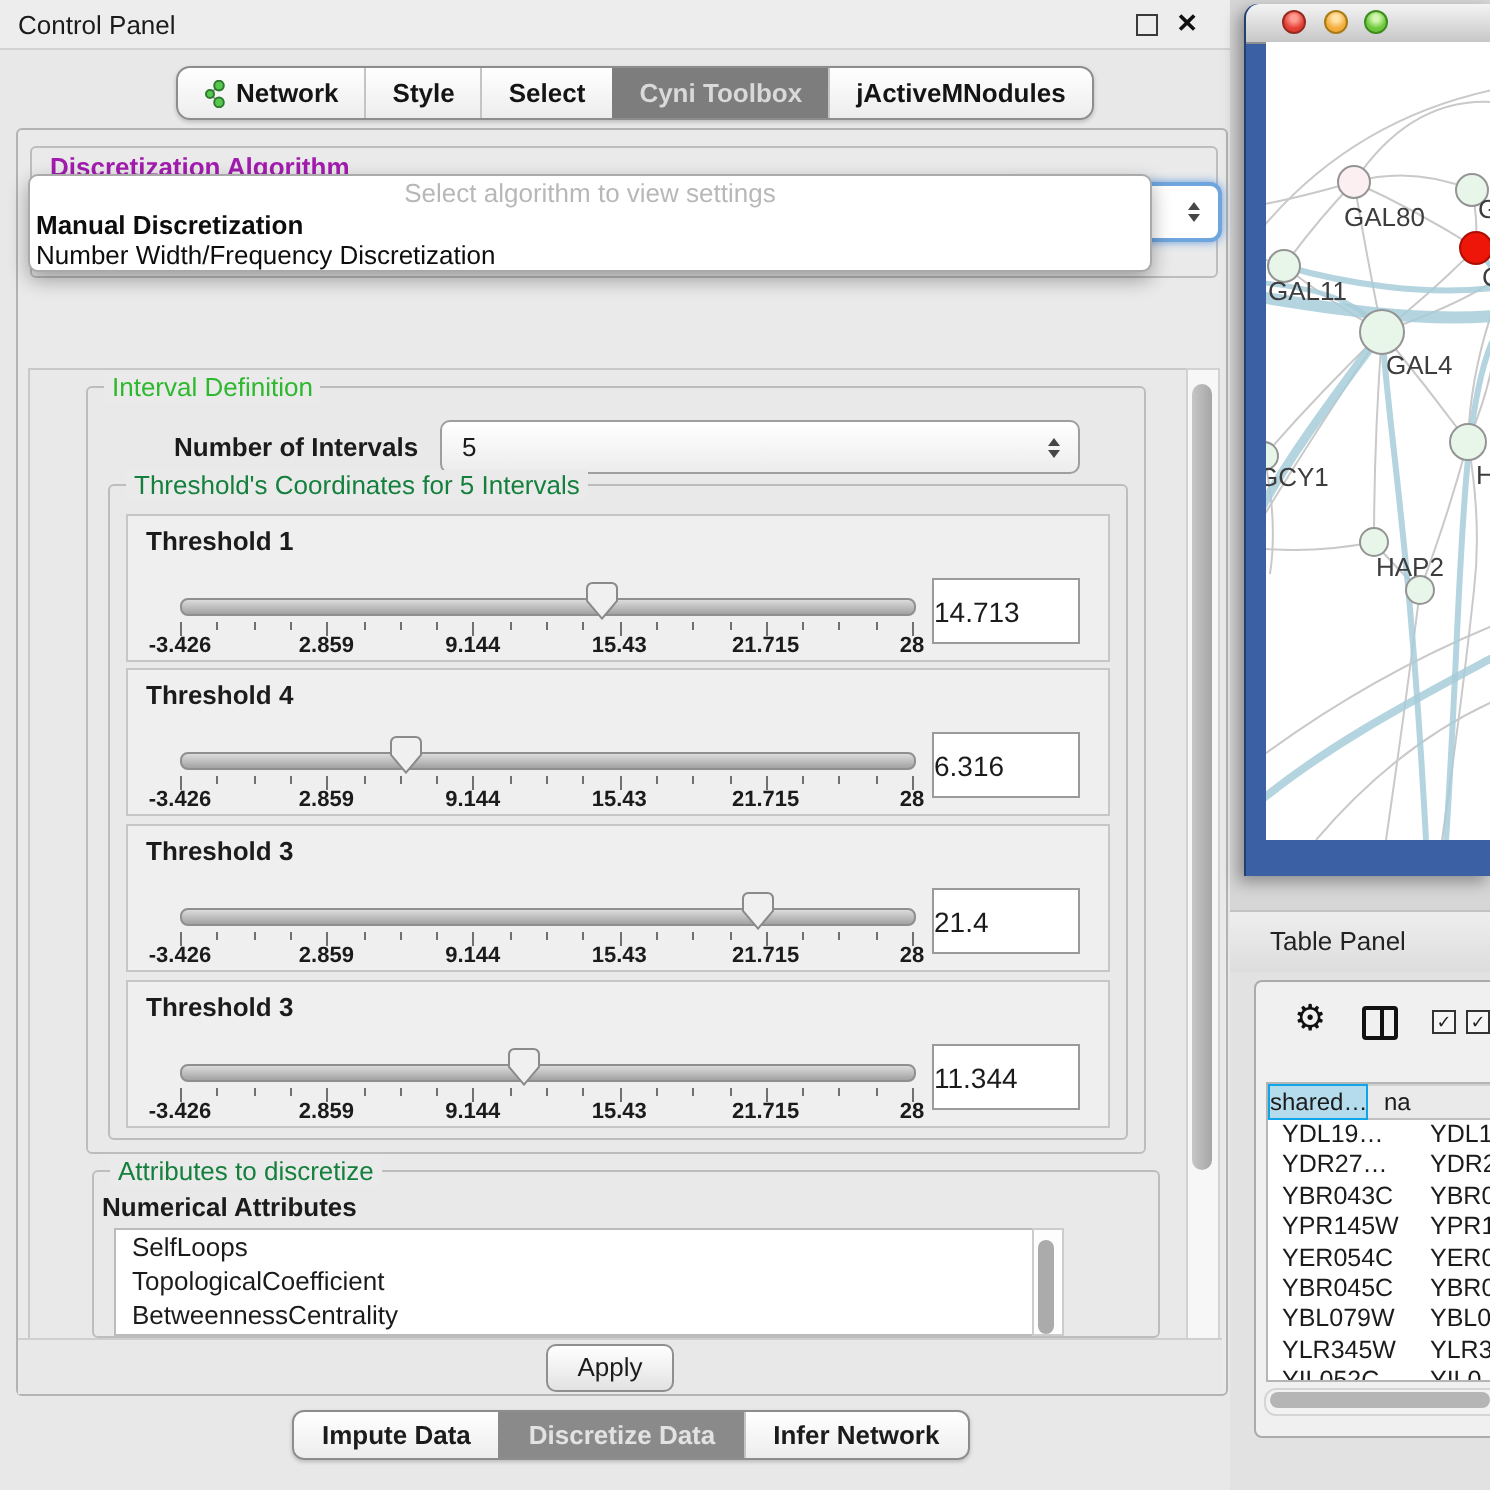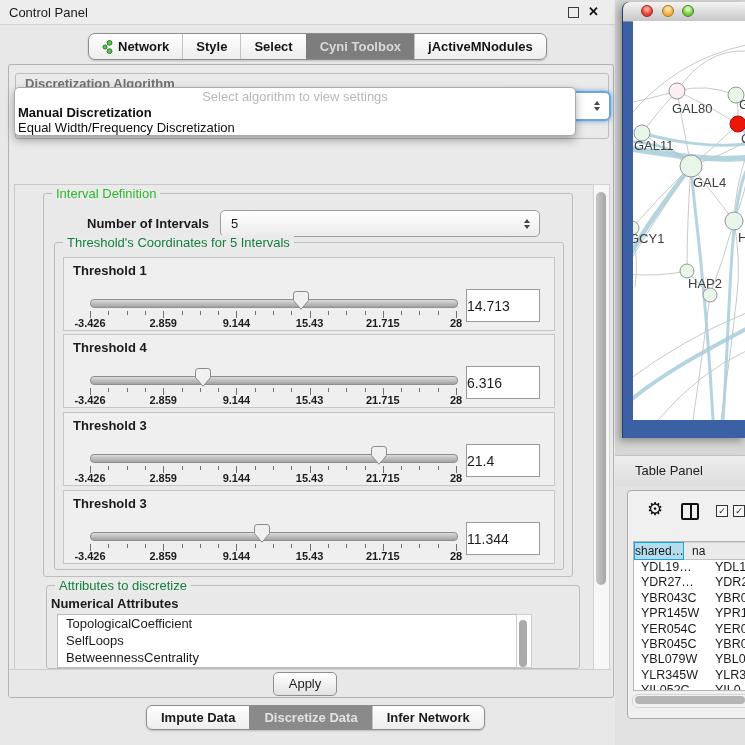--- a/index.html
+++ b/index.html
@@ -24,21 +24,21 @@
 
   .outer{left:8px;top:64px;width:604px;height:632px;background:#eaeaea;
          border:1px solid #b3b3b3;border-radius:3px}
 
   .group{border:1px solid #bdbdbd;border-radius:3px}
   .group-label{position:absolute;top:-8px;left:8px;background:#eaeaea;padding:0 4px;font-size:13px;white-space:nowrap}
   .g-green{color:#2db82d}
   .g-blue{color:#15803d}
 
   .disc-group{left:6px;top:8px;width:592px;height:64px}
-  .disc-label{left:16px;top:11px;font-size:13px;font-weight:bold;color:#737373;z-index:1}
+  .disc-label{left:16px;top:11px;font-size:13px;font-weight:bold;color:#a21caf;z-index:1}
 
   .combo-focus{left:492px;top:26px;width:106px;height:26px;border-radius:6px;background:#fff;
                border:2px solid #6fa5dd;box-shadow:0 0 5px rgba(90,150,220,.9);z-index:10}
 
   .popup{left:5px;top:22px;width:560px;height:47px;background:#fff;border:1px solid #aaa;border-radius:5px;
          box-shadow:0 4px 10px rgba(0,0,0,.33);z-index:50;font-size:13px}
   .popup-placeholder{height:16px;line-height:16px;text-align:center;color:#b8b8b8;padding-top:1px}
   .popup-item{height:15px;line-height:15px;padding-left:3px;color:#0d0d0d}
   .popup-item.hl{font-weight:bold}
 
@@ -170,21 +170,21 @@
       <div class="combo-focus abs">
         <span class="spin">
             <i class="up"></i>
             <i class="dn"></i>
           </span>
       </div>
 
       <div class="popup abs">
         <div class="popup-placeholder">Select algorithm to view settings</div>
         <div class="popup-item hl">Manual Discretization</div>
-        <div class="popup-item">Equal Width/Frequency Discretization</div>
+        <div class="popup-item">Number Width/Frequency Discretization</div>
       </div>
 
 
       <div class="viewport abs"></div>
       <div class="vscroll abs">
         <div class="vthumb abs"></div>
       </div>
 
       <div class="int-group group abs">
         <span class="group-label g-green">Interval Definition</span>
@@ -340,22 +340,22 @@
                 <div class="vbox">11.344</div>
               </div>
             </div>
         </div>
       </div>
 
       <div class="attr-group group abs">
         <span class="group-label g-blue">Attributes to discretize</span>
         <span class="numattr">Numerical Attributes</span>
         <div class="attrlist">
+            <div class="attr-item">SelfLoops</div>
             <div class="attr-item">TopologicalCoefficient</div>
-            <div class="attr-item">SelfLoops</div>
             <div class="attr-item">BetweennessCentrality</div>
           </div>
         <div class="attr-scroll">
           <div class="attr-thumb"></div>
         </div>
       </div>
 
       <div class="btnbar abs"></div>
       <div class="apply abs">Apply</div>
     </div>

